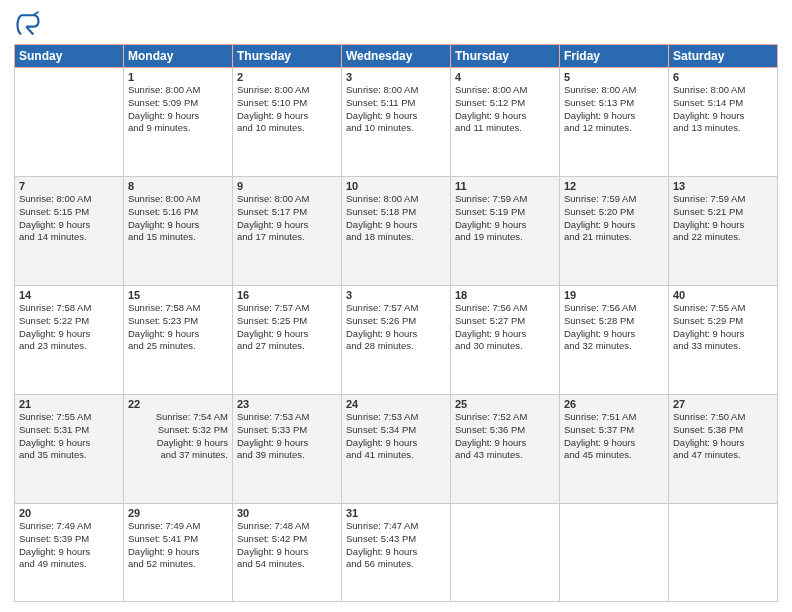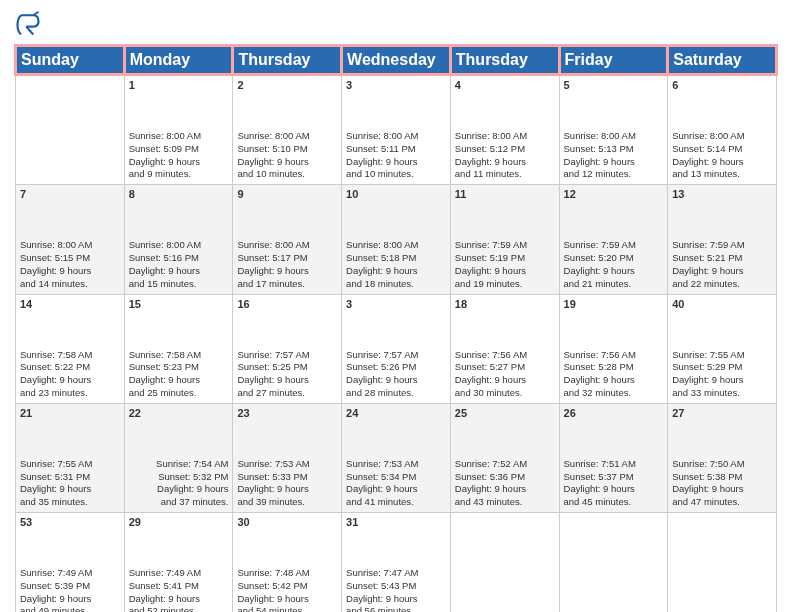--- a/index.html
+++ b/index.html
@@ -61,25 +61,25 @@
     }
     .calendar {
       flex: 1;
       border-collapse: collapse;
       width: 100%;
       table-layout: fixed;
     }
     .calendar thead tr th {
       background: #2a6ab0;
       color: #fff;
-      font-size: 16px;
+      font-size: 12px;
       font-weight: bold;
       padding: 4px 4px;
       text-align: left;
-      border: 3px solid #fca5a5;
+      border: 1px solid #fca5a5;
     }
     .calendar tbody tr td {
       border: 1px solid #ccc;
       vertical-align: top;
       padding: 3px 4px;
       font-size: 10px;
       color: #333;
       height: 80px;
       background: #fff;
     }
@@ -89,21 +89,20 @@
     .day-num {
       font-size: 11px;
       font-weight: bold;
       display: block;
       margin-bottom: 1px;
     }
     .day-detail {
       font-size: 9.5px;
       line-height: 1.35;
       color: #333;
-      margin-top: 39px;
     }
     .empty-cell {
       background: #f9f9f9;
     }
     
     .calendar tbody tr:nth-child(even) td {
       background: #f3f3f3;
     }
     .calendar tbody tr:nth-child(even) td.empty-cell {
       background: #ebebeb;
@@ -338,21 +337,21 @@
           <td>
             <span class="day-num">27</span>
             <div class="day-detail" style="white-space: pre-line;">Sunrise: 7:50 AM
 Sunset: 5:38 PM
 Daylight: 9 hours
 and 47 minutes.</div>
           </td>
         </tr>
         <tr>
           <td>
-            <span class="day-num">53</span>
+            <span class="day-num">20</span>
             <div class="day-detail" style="white-space: pre-line;">Sunrise: 7:49 AM
 Sunset: 5:39 PM
 Daylight: 9 hours
 and 49 minutes.</div>
           </td>
           <td>
             <span class="day-num">29</span>
             <div class="day-detail" style="white-space: pre-line;">Sunrise: 7:49 AM
 Sunset: 5:41 PM
 Daylight: 9 hours

